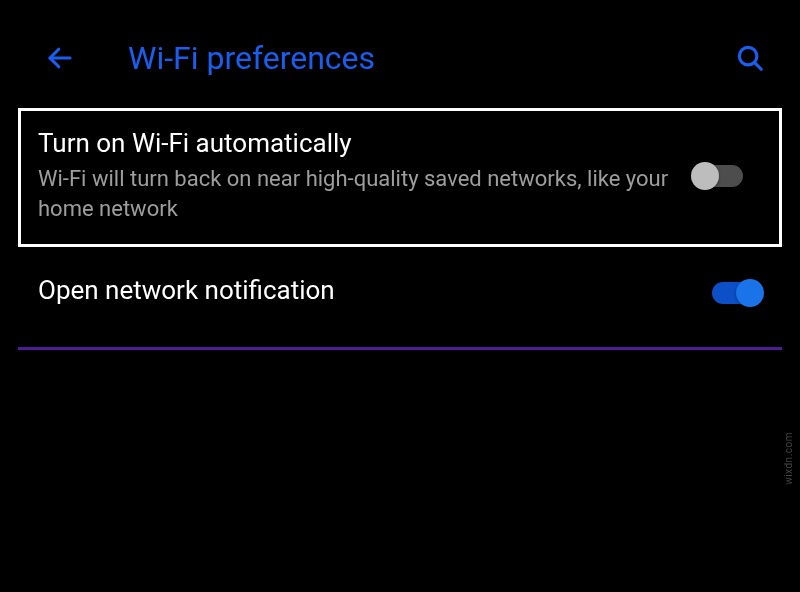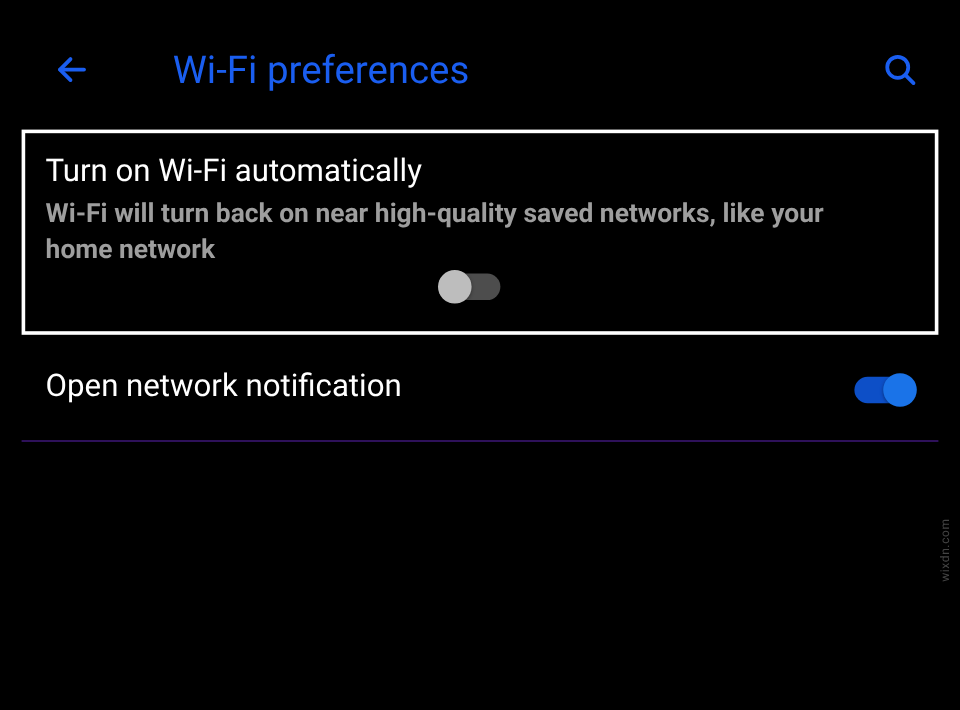--- a/index.html
+++ b/index.html
@@ -27,61 +27,60 @@
       display: flex;
       align-items: center;
       justify-content: center;
       cursor: pointer;
       color: #1a5ef0;
     }
     .header-title {
       color: #1a5ef0;
       font-size: 32px;
       font-weight: 400;
-      margin-left: 64px;
+      margin-left: 48px;
       flex: 1;
     }
     .search-btn {
       width: 40px;
       height: 40px;
       display: flex;
       align-items: center;
       justify-content: center;
       cursor: pointer;
       color: #1a5ef0;
     }
     .content {
       padding: 0 18px;
     }
     .setting-row {
       display: flex;
       align-items: center;
-      padding: 20px 18px 24px 20px;
-      border-bottom: 1px solid #4c1d95;
+      padding: 20px 18px 36px 20px;
+      border-bottom: 3px solid #4c1d95;
     }
     .setting-row.highlighted {
       border: 3px solid #ffffff;
       padding: 17px 32px 21px 17px;
       margin-bottom: 8px;
       border-bottom: 3px solid #ffffff;
-      flex-direction: column;
     }
     .setting-text {
       flex: 1;
       padding-right: 20px;
     }
     .setting-title {
       font-size: 26px;
       font-weight: 400;
       color: #ffffff;
       margin-bottom: 6px;
     }
     .setting-desc {
       font-size: 22px;
-      font-weight: 700;
+      font-weight: 400;
       color: #9e9e9e;
       line-height: 1.35;
     }
     .toggle {
       width: 56px;
       height: 32px;
       position: relative;
       cursor: pointer;
       flex-shrink: 0;
     }

